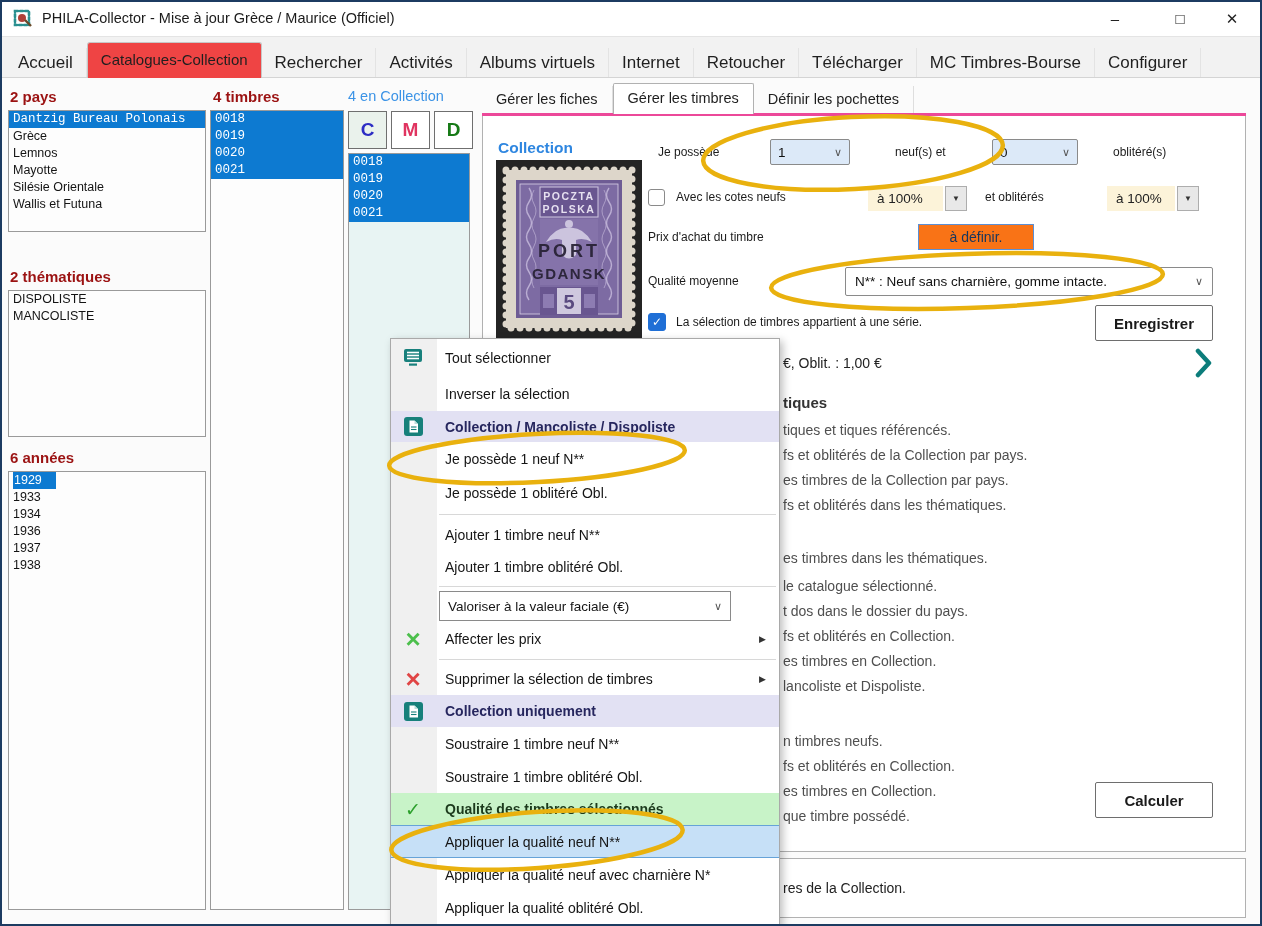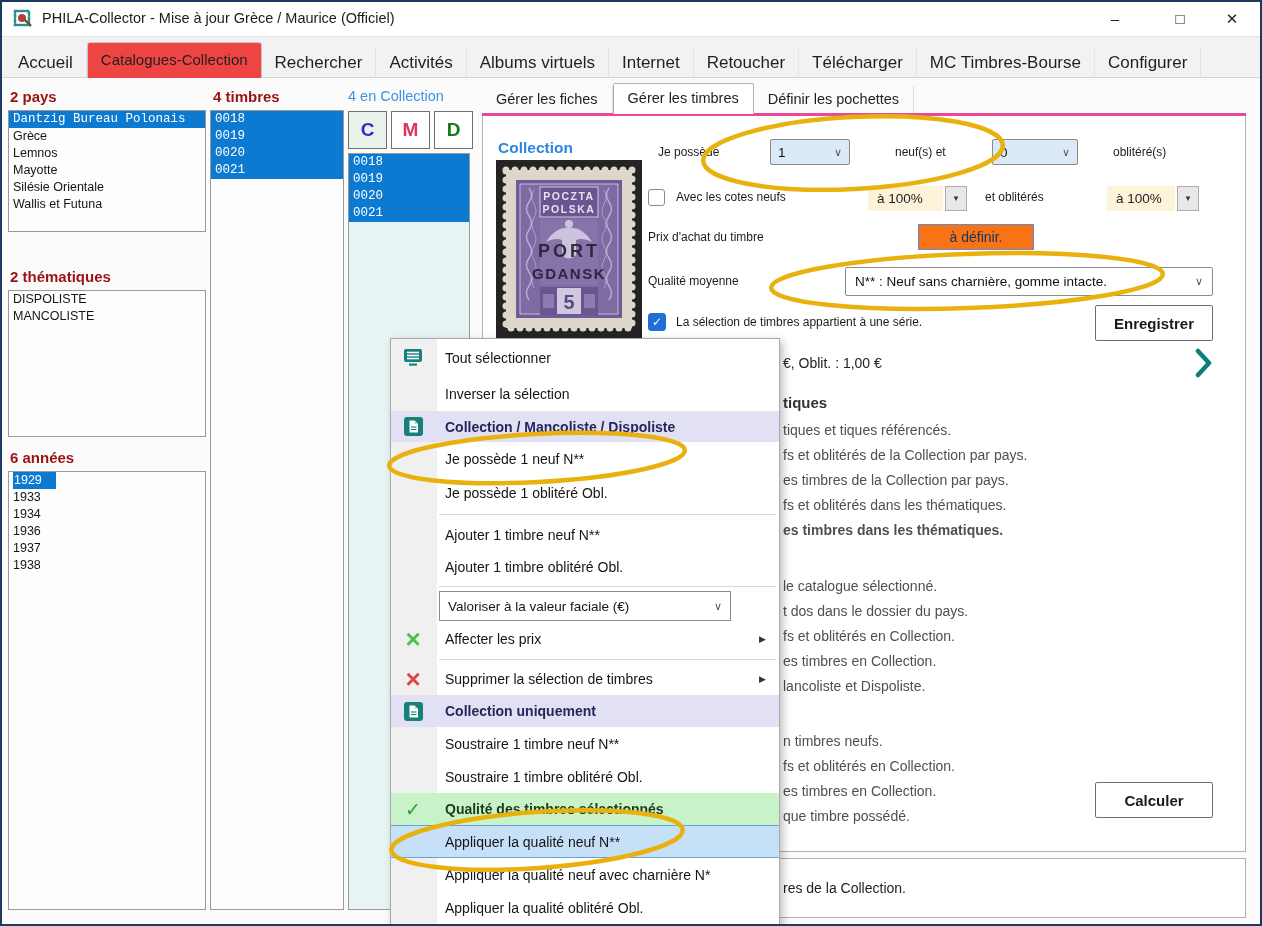--- a/index.html
+++ b/index.html
@@ -222,21 +222,21 @@
   <div class="frag dark" style="left:783px;top:355px;">€, Oblit. : 1,00 €</div>
   <svg class="abs" style="left:1193px;top:348px;" width="22" height="30" viewBox="0 0 22 30">
     <path d="M5 3 L16 15 L5 27" fill="none" stroke="#0c7d7b" stroke-width="4.5" stroke-linecap="round" stroke-linejoin="round"></path>
   </svg>
 
   <div class="frag bold" style="left:783px;top:394px;">tiques</div>
   <div class="frag" style="left:783px;top:422px;">tiques et tiques référencés.</div>
   <div class="frag" style="left:783px;top:447px;">fs et oblitérés de la Collection par pays.</div>
   <div class="frag" style="left:783px;top:472px;">es timbres de la Collection par pays.</div>
   <div class="frag" style="left:783px;top:497px;">fs et oblitérés dans les thématiques.</div>
-  <div class="frag" style="left:783px;top:522px;font-weight:bold;">es timbres dans les thématiques.</div>
+  <div class="frag" style="left:783px;top:550px;">es timbres dans les thématiques.</div>
   <div class="frag" style="left:783px;top:578px;">le catalogue sélectionné.</div>
   <div class="frag" style="left:783px;top:603px;">t dos dans le dossier du pays.</div>
   <div class="frag" style="left:783px;top:628px;">fs et oblitérés en Collection.</div>
   <div class="frag" style="left:783px;top:653px;">es timbres en Collection.</div>
   <div class="frag" style="left:783px;top:678px;">lancoliste et Dispoliste.</div>
   <div class="frag" style="left:783px;top:733px;">n timbres neufs.</div>
   <div class="frag" style="left:783px;top:758px;">fs et oblitérés en Collection.</div>
   <div class="frag" style="left:783px;top:783px;">es timbres en Collection.</div>
   <div class="frag" style="left:783px;top:808px;">que timbre possédé.</div>
   <div class="bigbtn" style="left:1095px;top:782px;">Calculer</div>

